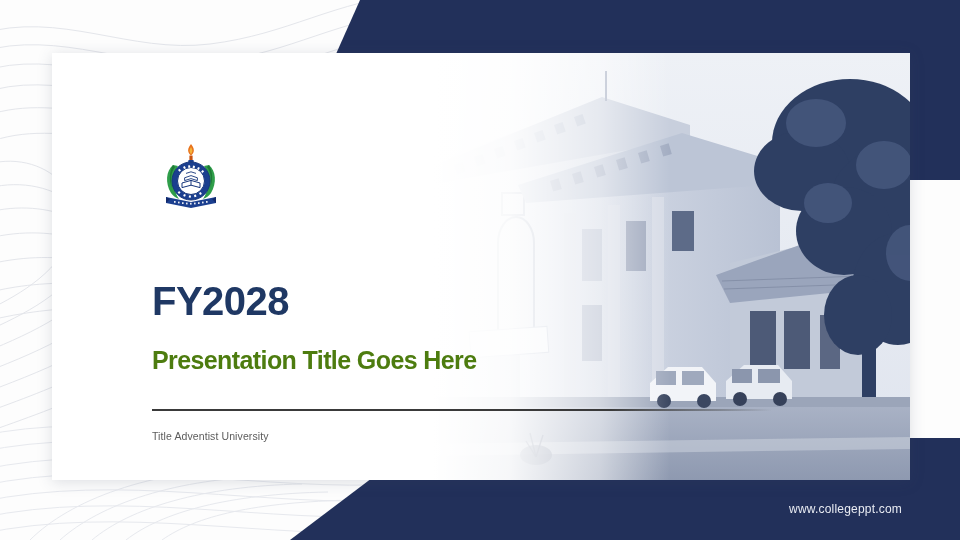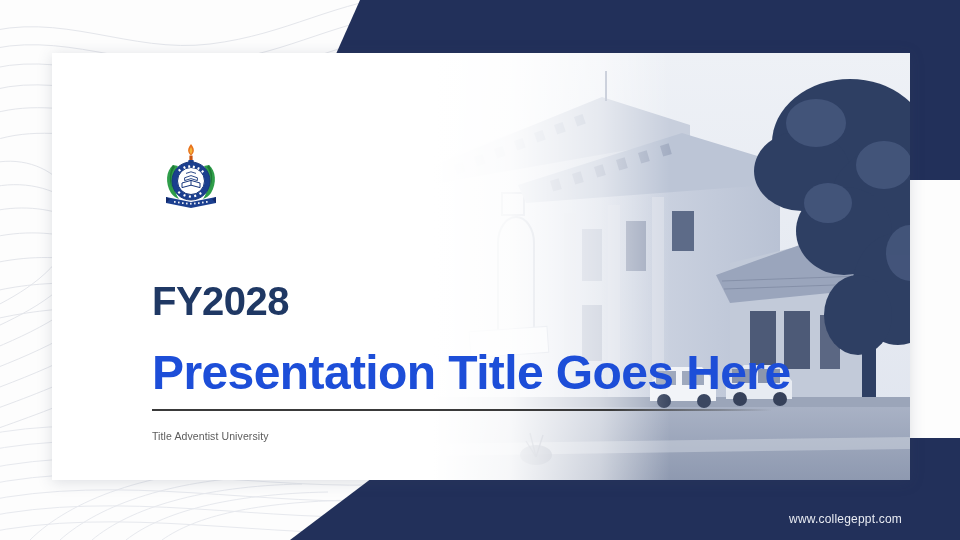--- a/index.html
+++ b/index.html
@@ -39,35 +39,35 @@
 
   
   #fy{
     position:absolute;left:100px;top:228px;
     font-size:40px;font-weight:bold;letter-spacing:-.5px;
     color:#1f3864;line-height:1;
     white-space:nowrap;
   }
   #main-title{
     position:absolute;left:100px;top:294px;
-    font-size:48px;font-weight:bold;color:#1d4ed8;
+    font-size:25px;font-weight:bold;color:#4d7c0f;
     line-height:1.08;letter-spacing:-.6px;white-space:nowrap;
   }
   #divider{
     position:absolute;left:100px;top:356px;width:620px;height:2px;
     background:linear-gradient(to right,#3a3a3a 0%,#3a3a3a 74%,rgba(58,58,58,.35) 92%,rgba(58,58,58,0) 100%);
   }
   #subtitle{
     position:absolute;left:100px;top:377px;
     font-size:10.5px;color:#5c5c5c;letter-spacing:.1px;white-space:nowrap;
   }
 
   
   #footer-url{
-    position:absolute;right:58px;bottom:14px;
+    position:absolute;right:58px;bottom:24px;
     font-size:12px;color:#e9ecf3;letter-spacing:.2px;
   }
 </style>
 </head>
 <body>
 
 <div id="slide">
 
   <svg class="contour-layer" viewBox="0 0 960 540" preserveAspectRatio="none">
     <g fill="none" stroke="#e4e6eb" stroke-width="1">

